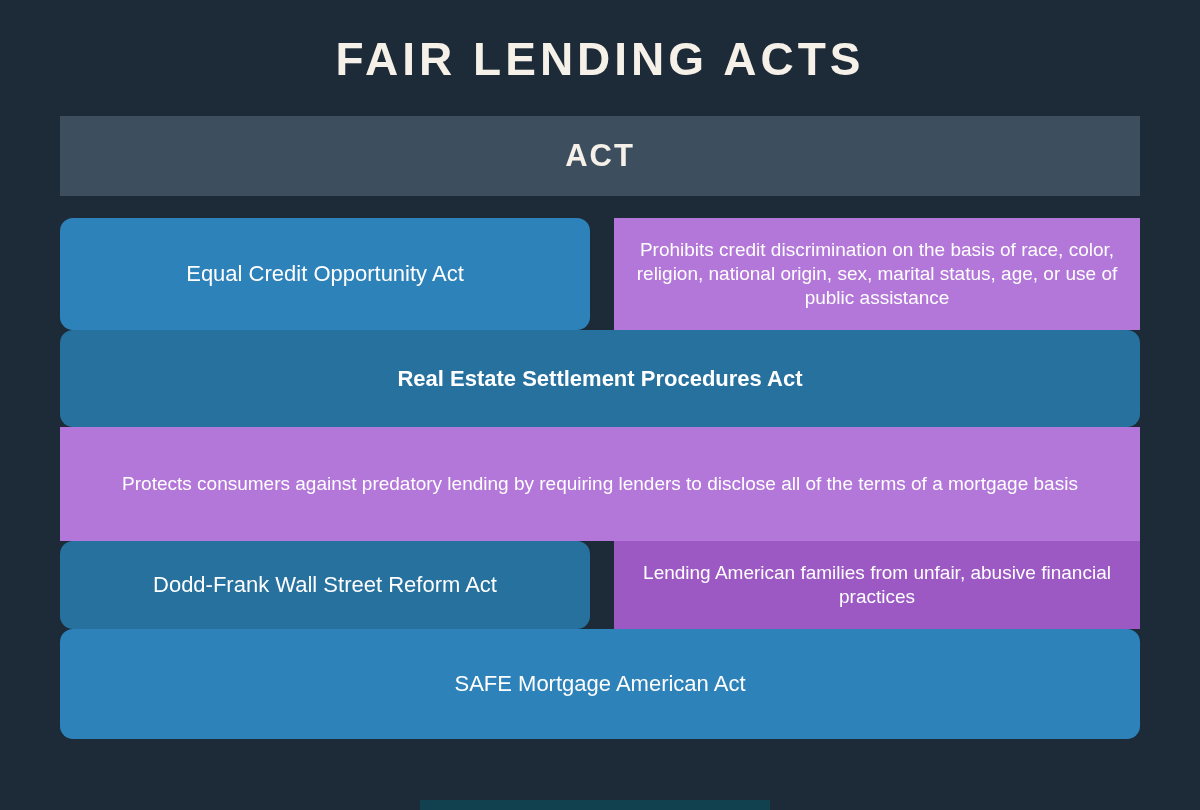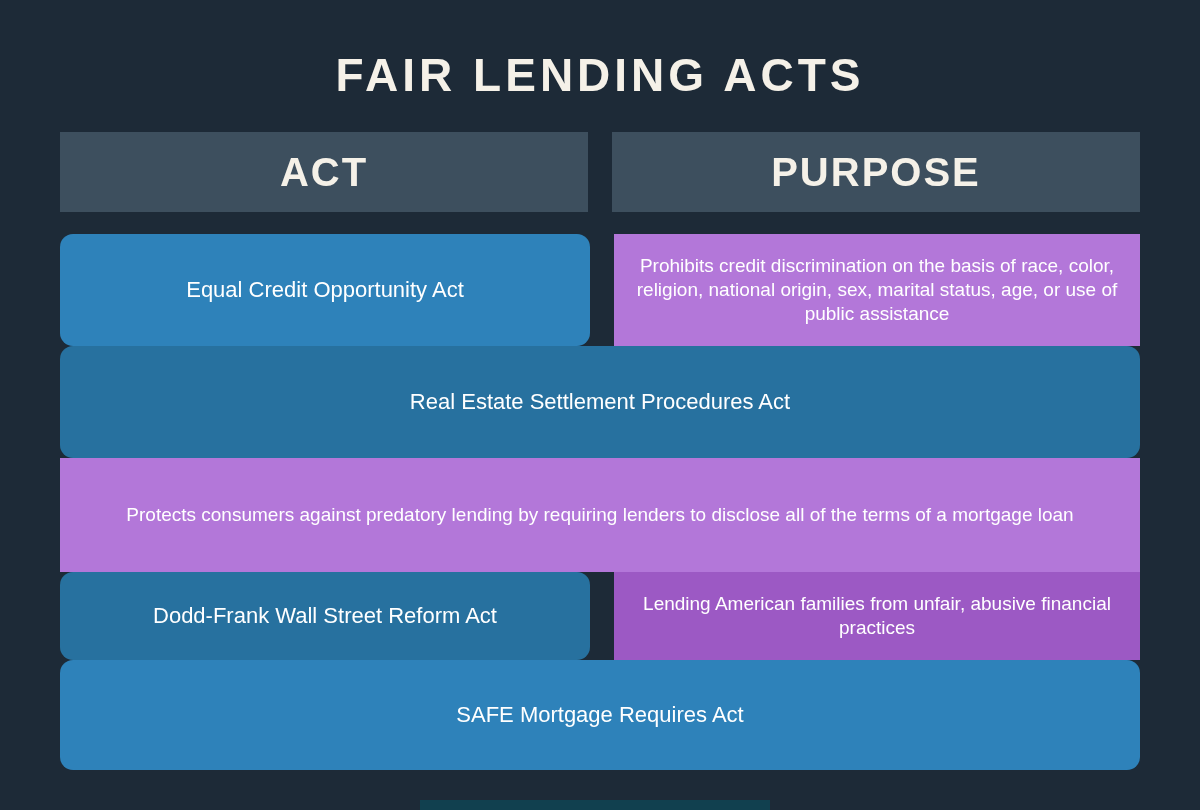--- a/index.html
+++ b/index.html
@@ -13,49 +13,49 @@
     --cell-text:#ffffff;
     --footer-strip:#11404f;
   }
   html,body{margin:0;padding:0;}
   body{
     width:1200px;height:810px;overflow:hidden;position:relative;
     background:var(--background);
     font-family:"Liberation Sans",sans-serif;
   }
   .title{
-    margin:16px;padding-top:32px;
+    margin:0;padding-top:32px;
     text-align:center;
     color:var(--title-text);
     font-size:46px;
     font-weight:bold;
     letter-spacing:4px;
   }
   .grid{
     display:flex;
     gap:24px;
     padding:0 60px;
   }
   .header-row{margin-top:30px;}
   .header-cell{
     flex:1;
     height:80px;
     background:var(--header-cell);
     color:var(--title-text);
     display:flex;align-items:center;justify-content:center;
-    font-size:40px;font-weight:bold;letter-spacing:2px;
+    font-size:31px;font-weight:bold;letter-spacing:2px;
   }
   .table-body{
     margin-top:22px;
     display:flex;flex-direction:column;
     padding:0 60px;
   }
   .row{display:flex;gap:24px;}
   .row:nth-child(1){height:112px;}
-  .row:nth-child(2){height:112px;}
+  .row:nth-child(2){height:97px;font-weight:bold;}
   .row:nth-child(3){height:114px;}
   .row:nth-child(4){height:88px;}
   .row:nth-child(5){height:110px;}
   .cell{
     flex:1;
     display:flex;align-items:center;justify-content:center;
     color:var(--cell-text);
     text-align:center;
     box-sizing:border-box;
   }
@@ -82,44 +82,43 @@
 </style>
 </head>
 <body>
 
 <div class="page">
 
   <h1 class="title">FAIR LENDING ACTS</h1>
 
   <div class="grid header-row">
     <div class="header-cell">ACT</div>
-    <div class="header-cell">PURPOSE</div>
   </div>
 
   <div class="table-body">
 
     <div class="row">
       <div class="cell act">Equal Credit Opportunity Act</div>
       <div class="cell purpose">Prohibits credit discrimination on the basis of race, color, religion, national origin, sex, marital status, age, or use of public assistance</div>
     </div>
 
     <div class="row dark">
       <div class="cell act">Real Estate Settlement Procedures Act</div>
     </div>
 
     <div class="row">
-      <div class="cell purpose">Protects consumers against predatory lending by requiring lenders to disclose all of the terms of a mortgage loan</div>
+      <div class="cell purpose">Protects consumers against predatory lending by requiring lenders to disclose all of the terms of a mortgage basis</div>
     </div>
 
     <div class="row dark">
       <div class="cell act">Dodd-Frank Wall Street Reform Act</div>
       <div class="cell purpose">Lending American families from unfair, abusive financial practices</div>
     </div>
 
     <div class="row">
-      <div class="cell act">SAFE Mortgage Requires Act</div>
+      <div class="cell act">SAFE Mortgage American Act</div>
     </div>
 
   </div>
 
   <div class="footer-strip"></div>
 
 </div>
 
 </body></html>

